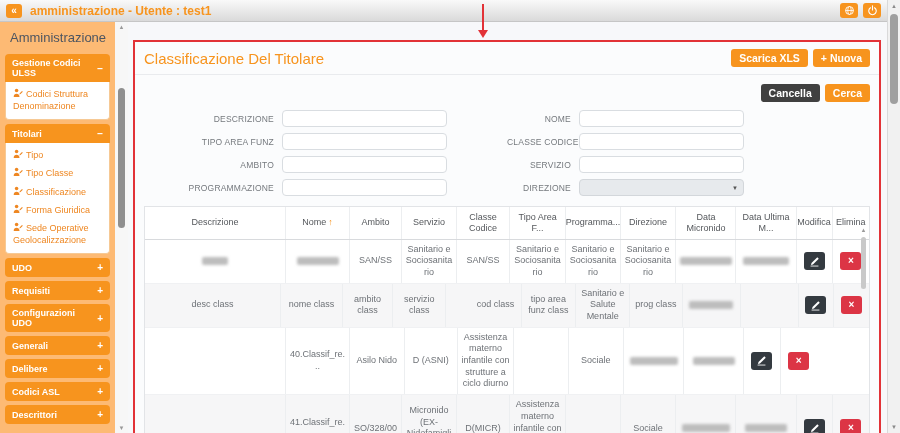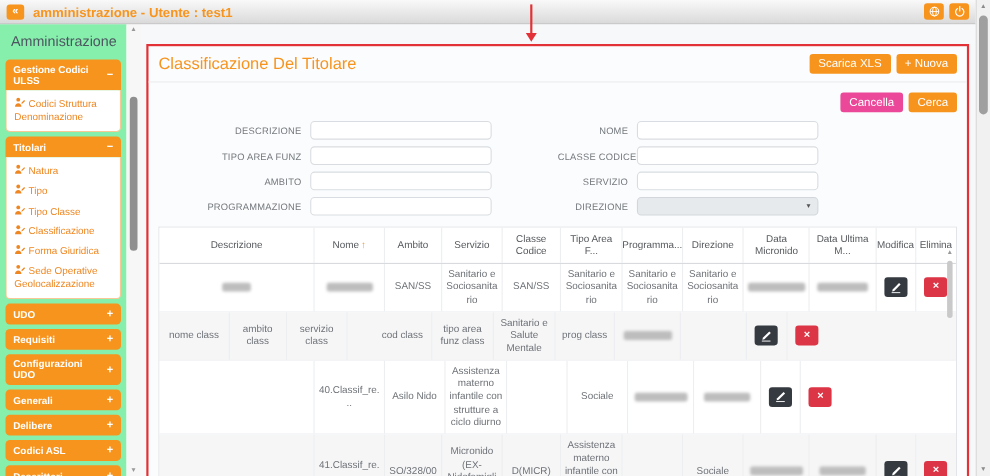--- a/index.html
+++ b/index.html
@@ -20,21 +20,21 @@
   
   .page-scrollbar { position:absolute; right:0; top:0; width:13px; height:433px;
     background:#f1f1f1; border-left:1px solid #d9d9d9; z-index:9; }
   .page-scrollbar .arr { position:absolute; left:0; width:12px; text-align:center;
     font-size:6px; color:#8a8a8a; }
   .page-scrollbar .thumb { position:absolute; left:2px; top:14px; width:8px; height:90px;
     background:#9f9f9f; border-radius:4px; }
 
   
   .sidebar { position:absolute; left:0; top:22px; width:115px; height:411px;
-    background:#86efac; overflow:hidden; }
+    background:#fdba74; overflow:hidden; }
   .sidebar-title { font-size:13px; color:#4d5560; padding:8px 10px 5px; }
   .side-header { margin:4px 5px 0; background:#f7941e; color:#fff; font-size:9px;
     font-weight:bold; border-radius:4px; padding:4px 7px 4px 7px; display:flex;
     justify-content:space-between; align-items:center; cursor:pointer; }
   .side-header.expanded { border-radius:4px 4px 0 0; }
   .side-header .tgl { font-size:10px; font-weight:bold; }
   .side-box { margin:0 5px; border:1px solid #f6c995; border-top:none;
     border-radius:0 0 4px 4px; padding:3px 0 4px; background:#fff; }
   .side-item { font-size:9px; color:#ee8722; padding:3px 4px 3px 7px; line-height:1.35; cursor:pointer; }
   .side-item svg { vertical-align:-1px; margin-right:3px; }
@@ -48,23 +48,23 @@
 
   
   .main { position:absolute; left:128px; top:22px; width:758px; height:295px; background:#f7f8fa; }
   .red-panel { position:absolute; left:5px; top:18px; width:calc(100% - 10px); height:420px;
     border:2px solid #e23237; background:#fbfcfd; }
   .panel-header { height:33px; display:flex; align-items:center; padding:0 9px;
     border-bottom:1px solid #e9ebee; }
   .panel-title { color:#f7941e; font-size:15px; }
   .header-buttons { margin-left:auto; display:flex; gap:5px; }
   .btn { font-size:10.5px; padding:3px 8px; border-radius:3px; border:none; color:#fff;
-    cursor:pointer; font-family:"Liberation Sans",sans-serif; }
+    cursor:pointer; font-family:"Liberation Sans",sans-serif;font-weight:bold; }
   .btn-orange { background:#f7941e; }
-  .btn-gray { background:#ec4899; }
+  .btn-gray { background:#404040; }
 
   .search-section { padding:9px 9px 8px; }
   .search-buttons { display:flex; justify-content:flex-end; gap:5px; margin-bottom:8px; }
   .form-grid { display:flex; }
   .form-col { width:50%; display:flex; flex-direction:column; gap:6px; }
   .form-row { display:flex; align-items:center; height:17px; }
   .form-label { text-align:right; font-size:8.5px; color:#75797e; margin-right:8px;
     letter-spacing:.2px; white-space:nowrap; }
   .form-col.left .form-label { width:130px; }
   .form-col.right .form-label { width:64px; }
@@ -148,25 +148,20 @@
         </div>
         <div class="side-header expanded">
           <span>Titolari</span>
           <span class="tgl">−</span>
         </div>
         <div class="side-box">
           <div class="side-item"><svg width="10" height="10" viewBox="0 0 12 12">
               <circle cx="4.3" cy="3.1" r="2.1" fill="#ee8722"></circle>
               <path d="M0.8 10.8c0-2.5 1.6-3.8 3.5-3.8s3.5 1.3 3.5 3.8z" fill="#ee8722"></path>
               <path d="M8.1 6.3l2.7-2.7 1 1-2.7 2.7-1.4.4z" fill="#ee8722"></path>
-            </svg><span>Natura</span></div>
-          <div class="side-item"><svg width="10" height="10" viewBox="0 0 12 12">
-              <circle cx="4.3" cy="3.1" r="2.1" fill="#ee8722"></circle>
-              <path d="M0.8 10.8c0-2.5 1.6-3.8 3.5-3.8s3.5 1.3 3.5 3.8z" fill="#ee8722"></path>
-              <path d="M8.1 6.3l2.7-2.7 1 1-2.7 2.7-1.4.4z" fill="#ee8722"></path>
             </svg><span>Tipo</span></div>
           <div class="side-item"><svg width="10" height="10" viewBox="0 0 12 12">
               <circle cx="4.3" cy="3.1" r="2.1" fill="#ee8722"></circle>
               <path d="M0.8 10.8c0-2.5 1.6-3.8 3.5-3.8s3.5 1.3 3.5 3.8z" fill="#ee8722"></path>
               <path d="M8.1 6.3l2.7-2.7 1 1-2.7 2.7-1.4.4z" fill="#ee8722"></path>
             </svg><span>Tipo Classe</span></div>
           <div class="side-item"><svg width="10" height="10" viewBox="0 0 12 12">
               <circle cx="4.3" cy="3.1" r="2.1" fill="#ee8722"></circle>
               <path d="M0.8 10.8c0-2.5 1.6-3.8 3.5-3.8s3.5 1.3 3.5 3.8z" fill="#ee8722"></path>
               <path d="M8.1 6.3l2.7-2.7 1 1-2.7 2.7-1.4.4z" fill="#ee8722"></path>
@@ -342,20 +337,21 @@
                     <path d="M10.6 1.6l1.8 1.8-7.4 7.4-2.4.6.6-2.4z" fill="#fff"></path>
                     <path d="M2 12.8h10" stroke="#fff" stroke-width="1.1"></path>
                   </svg>
                 </button>
               </div>
               <div class="t-cell" style="width: 5%;">
                 <button class="del-btn">×</button>
               </div>
             </div>
             <div class="t-row alt">
+              <div class="t-cell" style="width: 19.5%;">desc class</div>
               <div class="t-cell" style="width: 8.8%;">nome class</div>
               <div class="t-cell" style="width: 7.2%;">ambito class</div>
               <div class="t-cell" style="width: 7.6%;">servizio class</div>
               <div class="t-cell" style="width: 7.3%; margin-left: 24px;">cod class</div>
               <div class="t-cell" style="width: 7.8%;">tipo area funz class</div>
               <div class="t-cell" style="width: 7.7%;">Sanitario e Salute Mentale</div>
               <div class="t-cell" style="width: 7.5%;">prog class</div>
               <div class="t-cell" style="width: 8.3%;">
                 <span class="blur-box" style="width: 44px;"></span>
               </div>
@@ -369,20 +365,21 @@
                 </button>
               </div>
               <div class="t-cell" style="width: 5%;">
                 <button class="del-btn">×</button>
               </div>
             </div>
             <div class="t-row">
               <div class="t-cell" style="width: 19.5%;"></div>
               <div class="t-cell" style="width: 8.8%;">40.Classif_re...</div>
               <div class="t-cell" style="width: 7.6%; text-align: center;">Asilo Nido</div>
+              <div class="t-cell" style="width: 7.3%;">D (ASNI)</div>
               <div class="t-cell" style="width: 7.8%;">Assistenza materno infantile con strutture a ciclo diurno</div>
               <div class="t-cell" style="width: 7.5%;"></div>
               <div class="t-cell" style="width: 7.7%;">Sociale</div>
               <div class="t-cell" style="width: 8.3%;">
                 <span class="blur-box" style="width: 48px;"></span>
               </div>
               <div class="t-cell" style="width: 8.3%;">
                 <span class="blur-box" style="width: 42px;"></span>
               </div>
               <div class="t-cell" style="width: 5%;">

